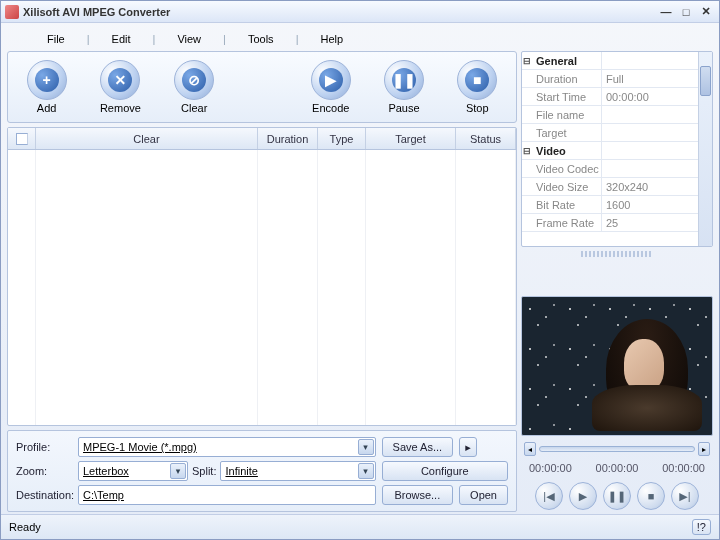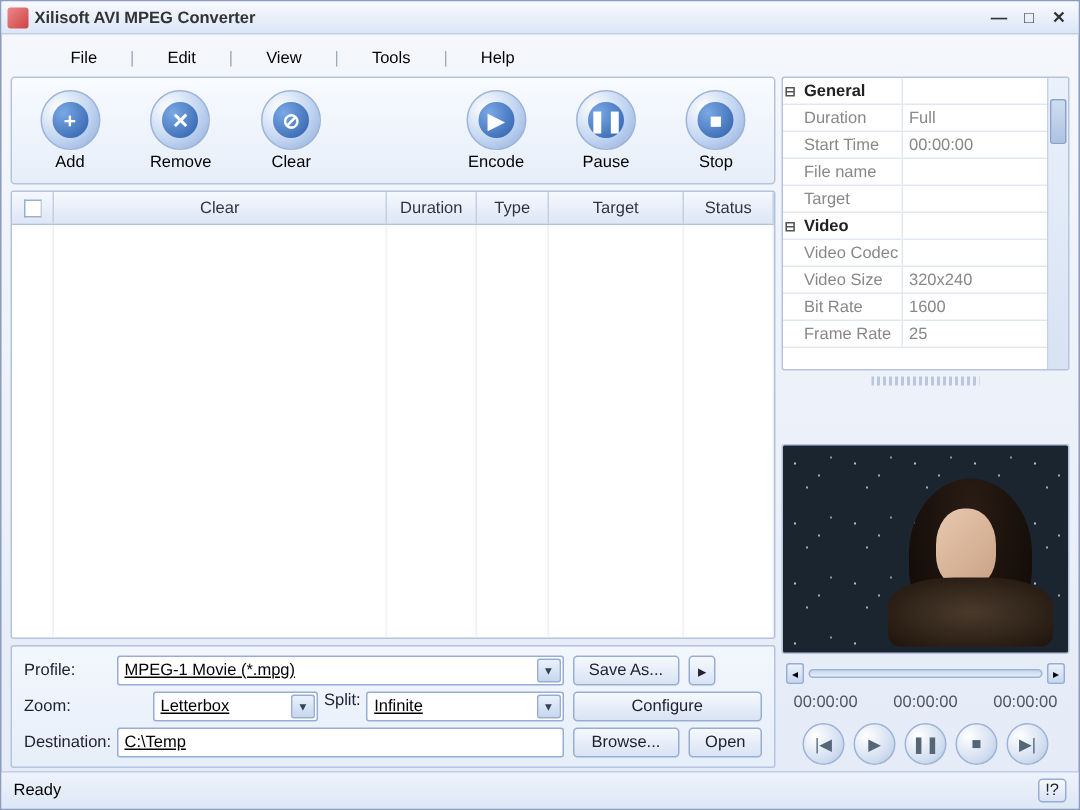--- a/index.html
+++ b/index.html
@@ -49,21 +49,21 @@
 .face { position: absolute; left: 32px; top: 28px; width: 40px; height: 52px; background: linear-gradient(135deg,#e8c9b0,#c9a184); border-radius: 46% 46% 40% 40%; }
 .hair { position: absolute; left: 14px; top: 8px; width: 82px; height: 100px; background: radial-gradient(ellipse at 50% 20%, #2a1c14, #0e0906); border-radius: 50% 50% 40% 40%; }
 .fur { position: absolute; left: 0; bottom: 0; width: 110px; height: 46px; background: radial-gradient(#4a3a2c,#1e140c); border-radius: 40% 40% 8px 8px; }
 .timeline { display: flex; align-items: center; gap: 3px; padding: 0 3px; height: 18px; }
 .timeline .track { flex: 1; height: 6px; background: linear-gradient(#c7d6ec,#e5edf8); border: 1px solid #9ab2d6; border-radius: 3px; }
 .timeline .ab { width: 12px; height: 14px; background: linear-gradient(#eaf1fb,#c7d7ee); border: 1px solid #97aed4; border-radius: 2px; font-size: 8px; display: flex; align-items: center; justify-content: center; cursor: pointer; }
 .times { display: flex; justify-content: space-between; font-size: 9px; color: #556; padding: 0 8px; }
 .pcontrols { display: flex; justify-content: center; gap: 6px; padding: 4px 0 2px; }
 .pbtn { width: 28px; height: 28px; border-radius: 50%; background: radial-gradient(circle at 30% 30%, #fff, #cedbee 70%, #a9bdd9); border: 1px solid #9db3d9; display: flex; align-items: center; justify-content: center; color: #567; font-size: 11px; cursor: pointer; }
 .cb { width: 12px; height: 12px; border: 1px solid #97aed4; background: #fff; margin: auto; }
-.row2 { display: flex; gap: 4px; align-items: flex-start; margin-left: 24px; }
+.row2 { display: flex; gap: 4px; align-items: center; }
 .handle { height: 6px; background: repeating-linear-gradient(90deg,#b9c8e0 0 2px,transparent 2px 4px); margin: 0 60px; cursor: ns-resize; }
 </style>
 </head>
 <body>
 
 <div class="window">
   <div class="titlebar">
     <div class="icon"></div>
     <div class="title">Xilisoft AVI MPEG Converter</div>
     <div class="winbtn">—</div>

